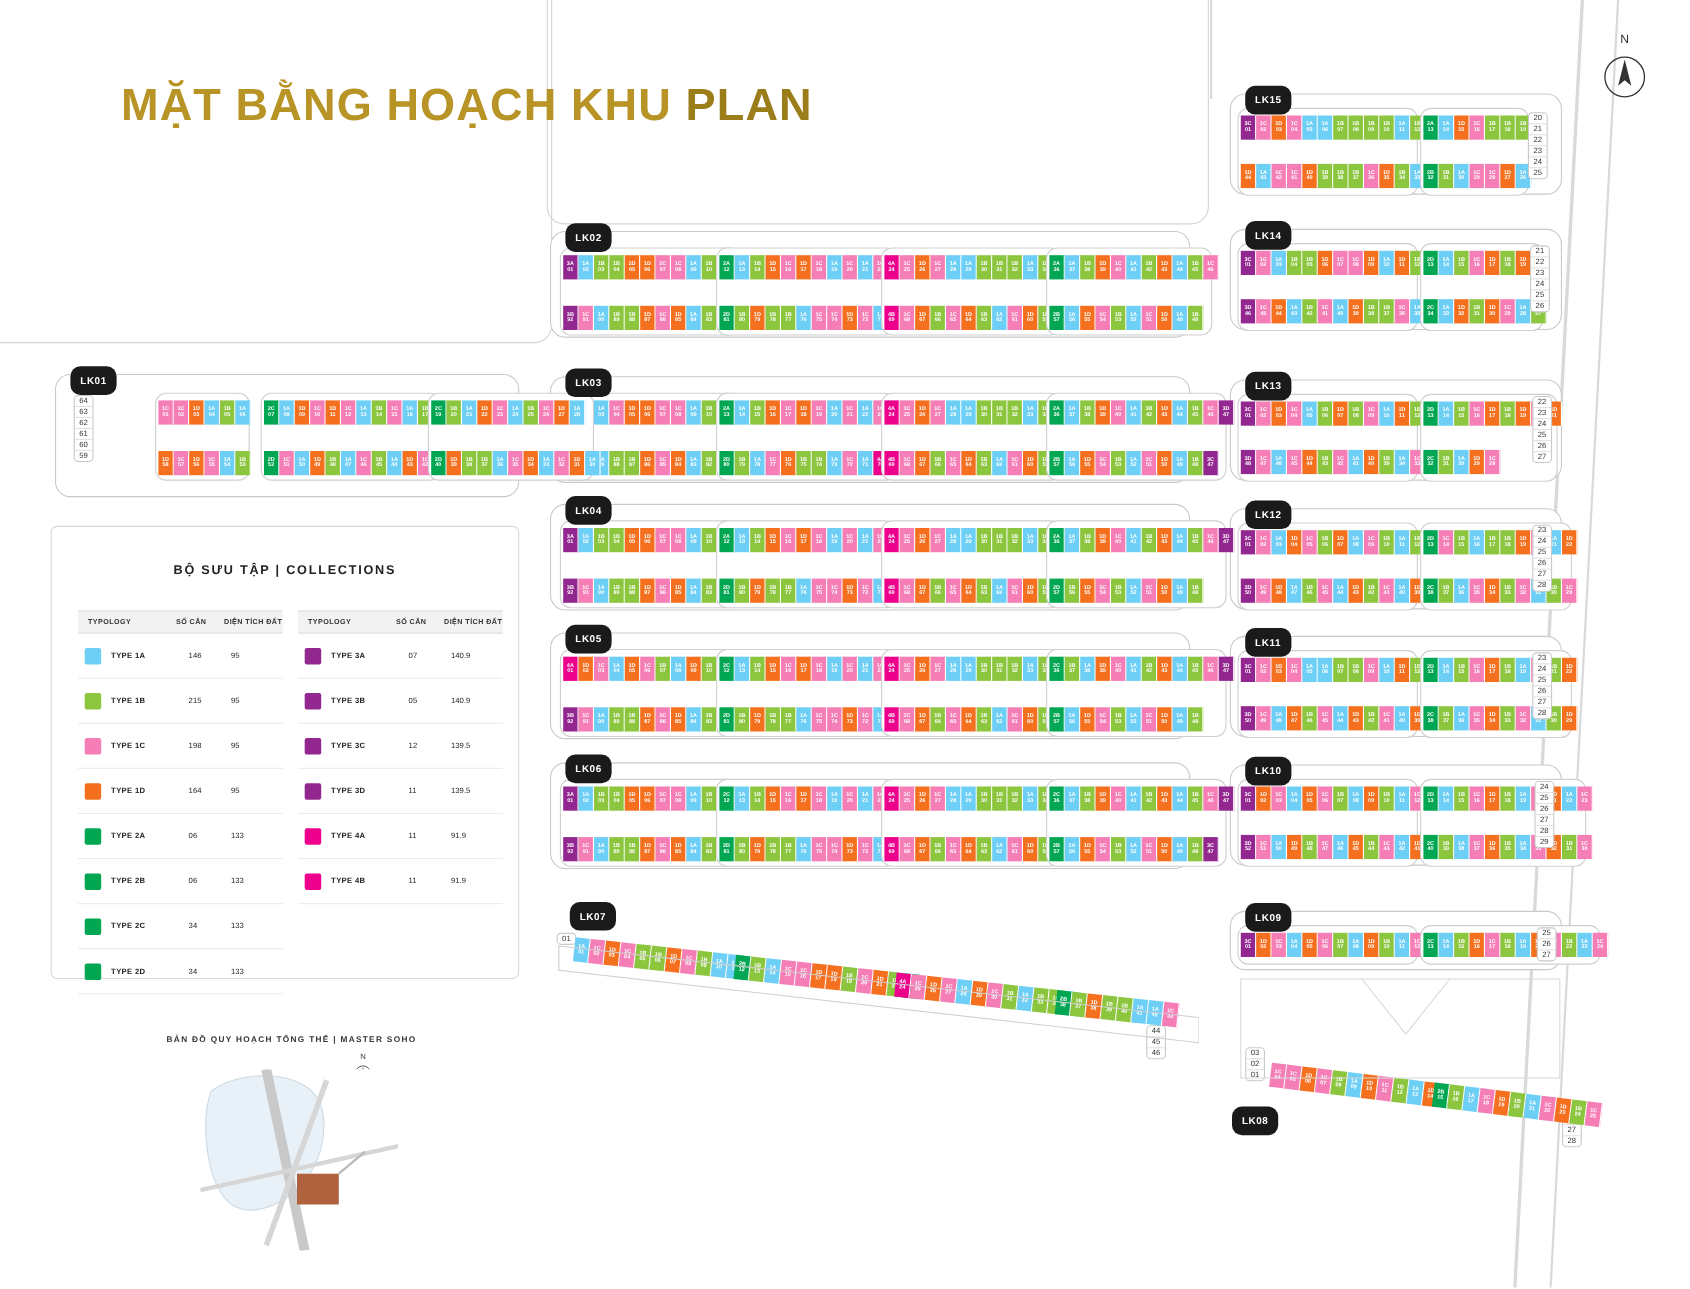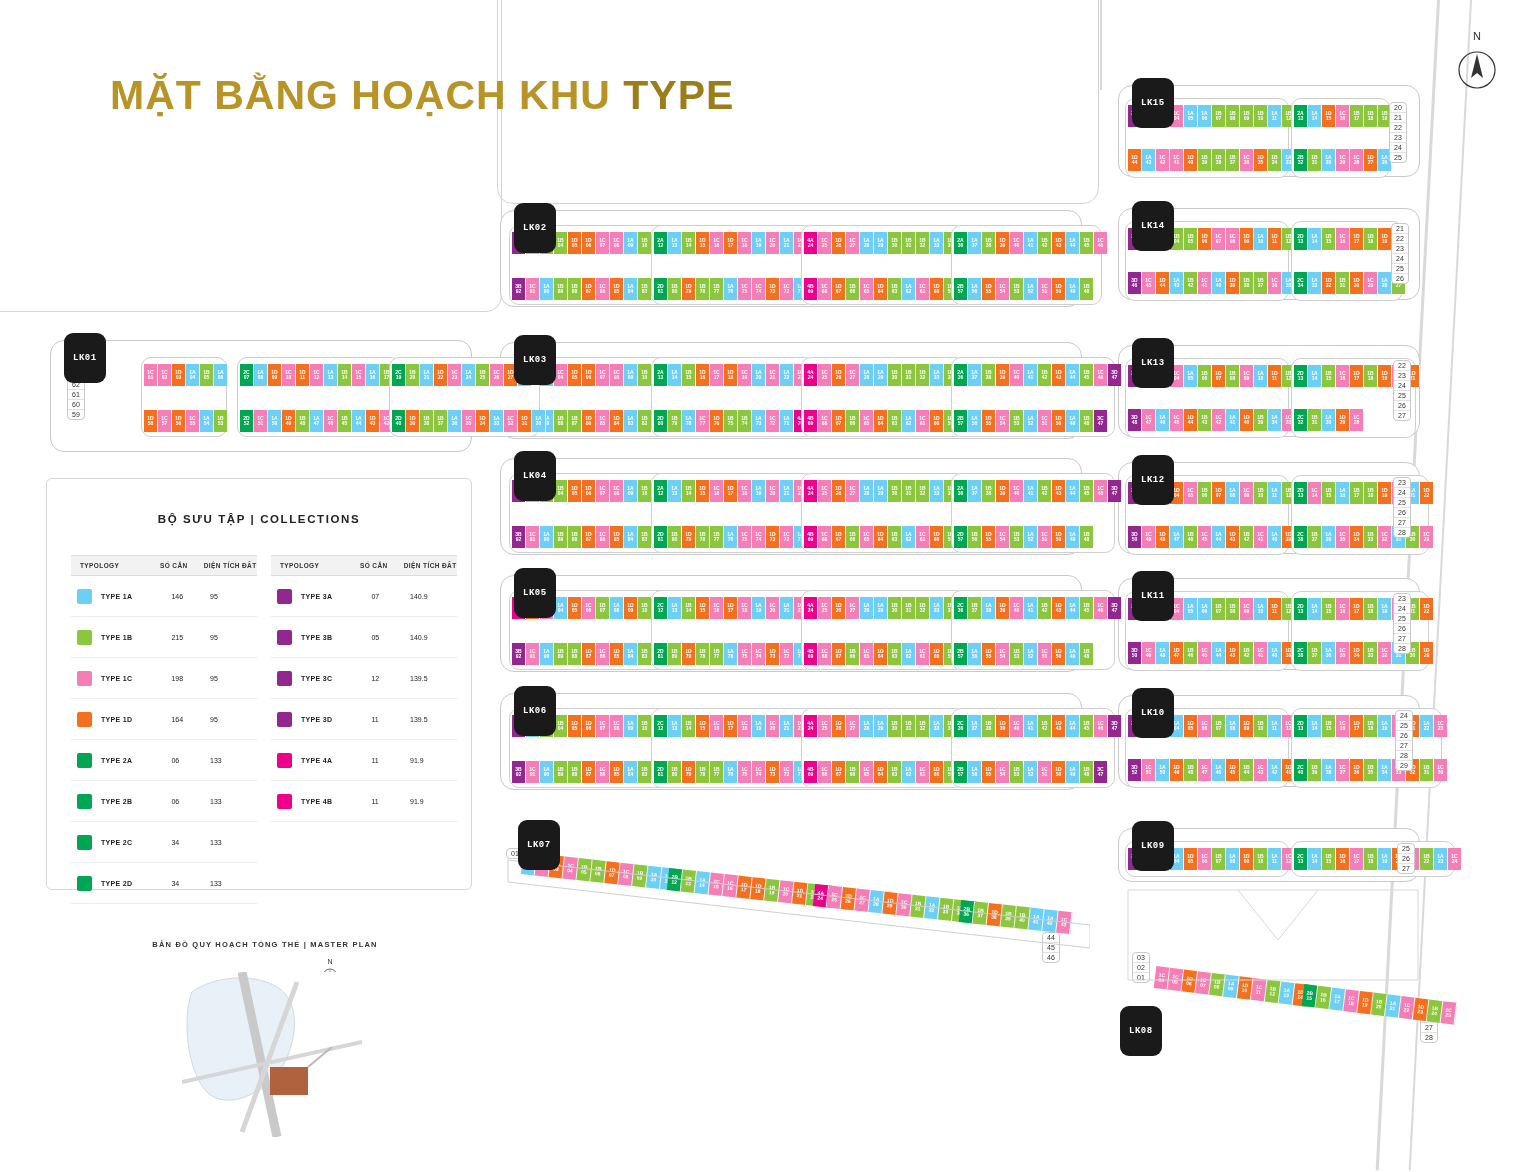--- a/index.html
+++ b/index.html
@@ -15,21 +15,21 @@
   #title .soho{color:#9b7d1a;}
   
   #compass{position:absolute;right:32px;top:30px;width:54px;height:70px;}
   #compass .n{font-size:11px;color:#333;text-align:center;}
   
   .roadline{position:absolute;background:#d9d9d9;}
   .outline{position:absolute;border:1px solid #d4d4d4;border-radius:16px;}
   
   .blk-label{
     position:absolute;background:#1a1a1a;color:#fff;font-size:9px;font-weight:bold;
-    padding:20px 9px;border-radius:9px;letter-spacing:.5px;z-index:6;font-family:Liberation Mono, monospace;
+    padding:8px 9px;border-radius:9px;letter-spacing:.5px;z-index:6;
   }
   
   .block{position:absolute;border:1px solid #c9c9c9;border-radius:14px;background:#fff;}
   .grp{position:absolute;border:1px solid #cfcfcf;border-radius:10px;background:#fff;}
   
   .row{position:absolute;display:flex;}
   .cell{
     width:13px;height:22px;display:flex;flex-direction:column;
     align-items:center;justify-content:center;line-height:1;
     font-size:5px;color:#fff;font-weight:bold;border-right:1px solid #fff;
@@ -67,21 +67,21 @@
 </head>
 <body>
 
 <div class="outline" style="left:-40px;top:-60px;width:540px;height:370px;"></div>
 <div class="outline" style="left:497px;top:-60px;width:600px;height:262px;"></div>
 <div class="roadline" style="left:1437px;top:0;width:3px;height:1172px;transform:rotate(3deg);transform-origin:top center;"></div>
 <div class="roadline" style="left:1470px;top:0;width:2px;height:1172px;transform:rotate(3deg);transform-origin:top center;"></div>
 <div class="roadline" style="left:1100px;top:0;width:2px;height:90px;"></div>
 
 <div id="title">
-  <span>MẶT BẰNG HOẠCH KHU </span><span class="soho">TYPE</span>
+  <span>MẶT BẰNG HOẠCH KHU </span><span class="soho">PLAN</span>
 </div>
 
 <div id="compass">
   <div class="n">N</div>
   <svg width="54" height="54" viewBox="0 0 54 54">
     <circle cx="27" cy="28" r="18" fill="none" stroke="#333" stroke-width="1.2"></circle>
     <polygon points="27,12 21,36 27,31 33,36" fill="#333"></polygon>
   </svg>
 </div>
 
@@ -4019,21 +4019,21 @@
           <div class="sw" style="background: rgb(236, 0, 140);"></div>
           <div class="c1">TYPE 4B</div>
           <div class="c2">11</div>
           <div class="c3">91.9</div>
         </div>
       </div>
   </div>
 </div>
 
 <div id="master">
-  <div class="cap">BẢN ĐỒ QUY HOẠCH TỔNG THỂ | MASTER PLAN</div>
+  <div class="cap">BẢN ĐỒ QUY HOẠCH TỔNG THỂ | MASTER SOHO</div>
   <div style="position:absolute;left:200px;top:18px;text-align:center;">
     <div style="font-size:7px;color:#333;">N</div>
     <svg width="20" height="20" viewBox="0 0 20 20">
         <circle cx="10" cy="11" r="7" fill="none" stroke="#444" stroke-width="0.8"></circle>
         <polygon points="10,5 7.5,15 10,12.5 12.5,15" fill="#444"></polygon>
       </svg>
   </div>
   <div id="mapbox">
     <svg width="180" height="165" viewBox="0 0 180 165">
       <path d="M10,20 C30,5 70,0 95,15 C120,30 115,70 100,95 C85,120 45,140 25,120 C5,100 0,45 10,20 Z" fill="#e8f1f7" stroke="#cdd9e2" stroke-width="1"></path>

